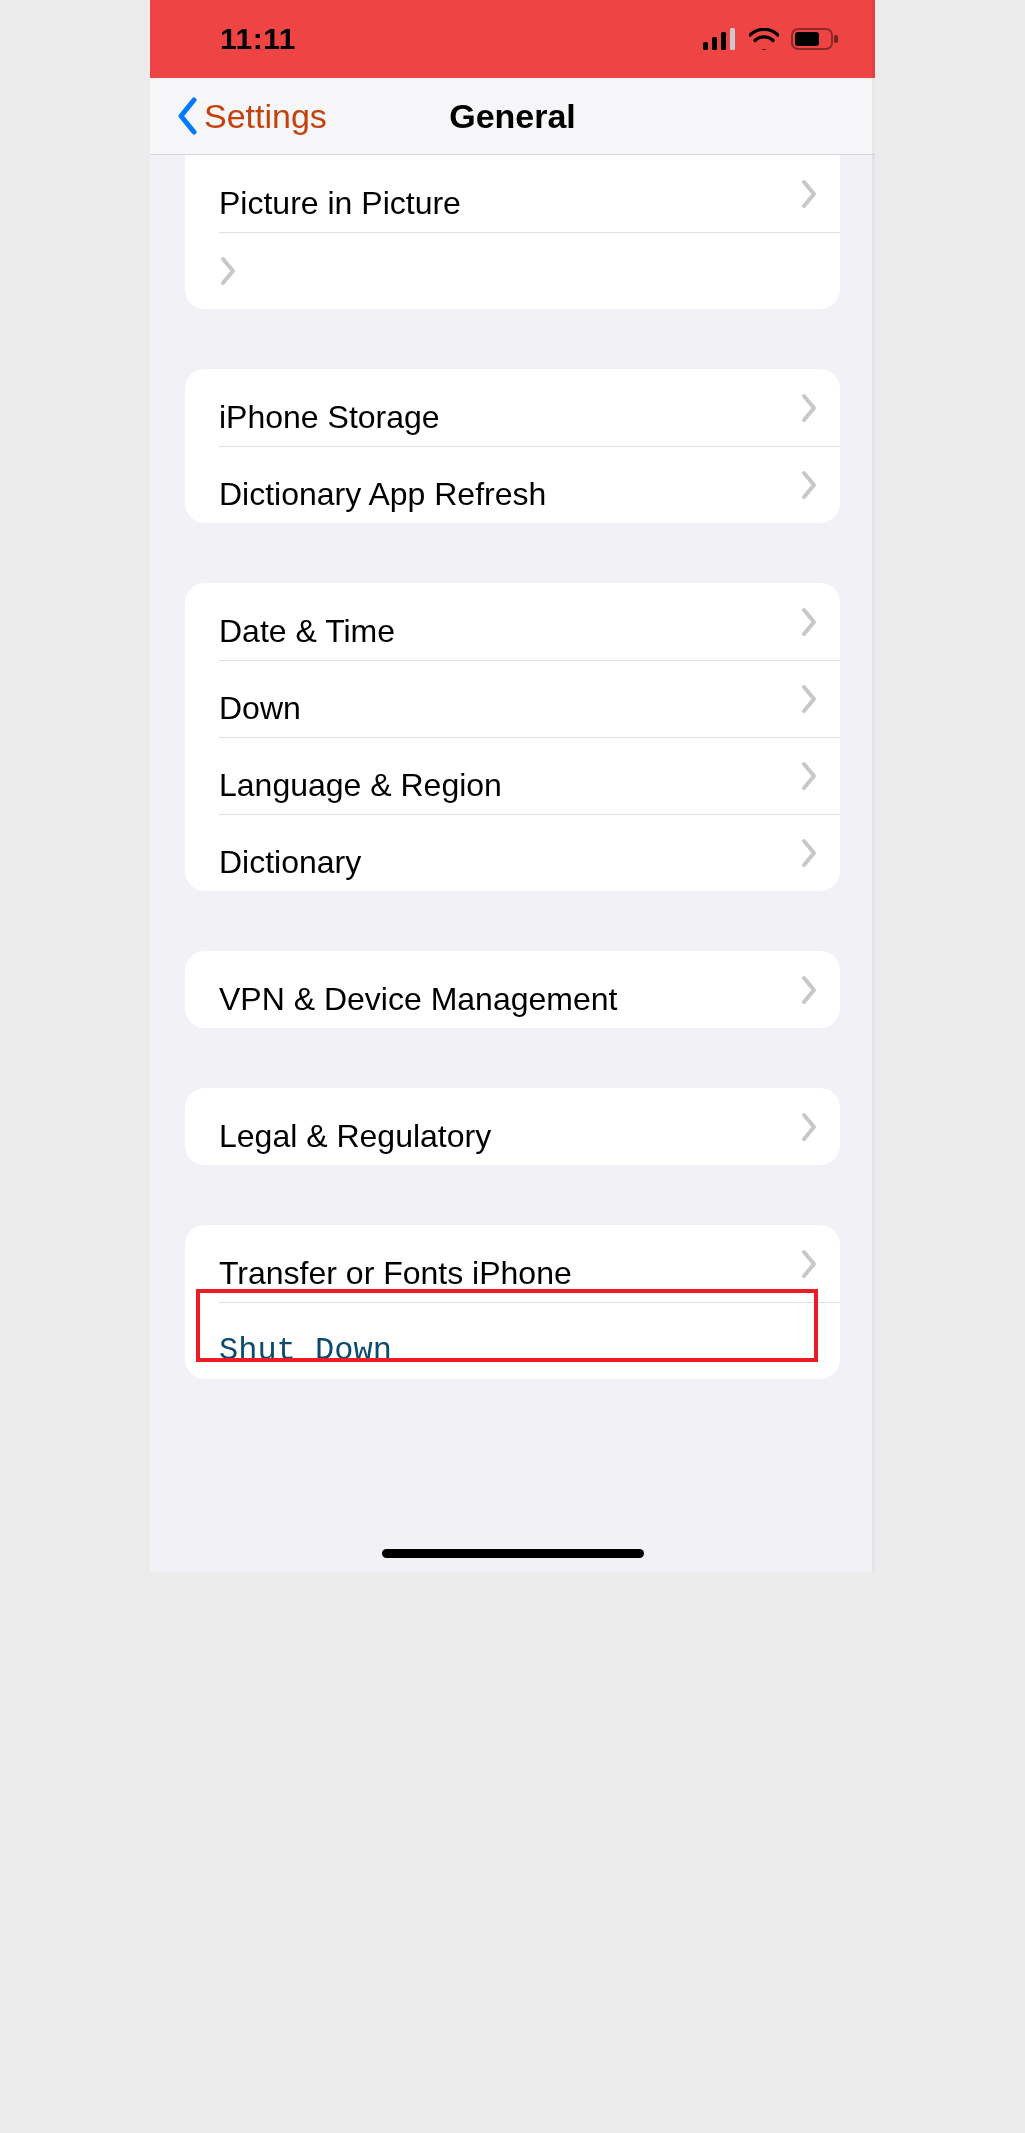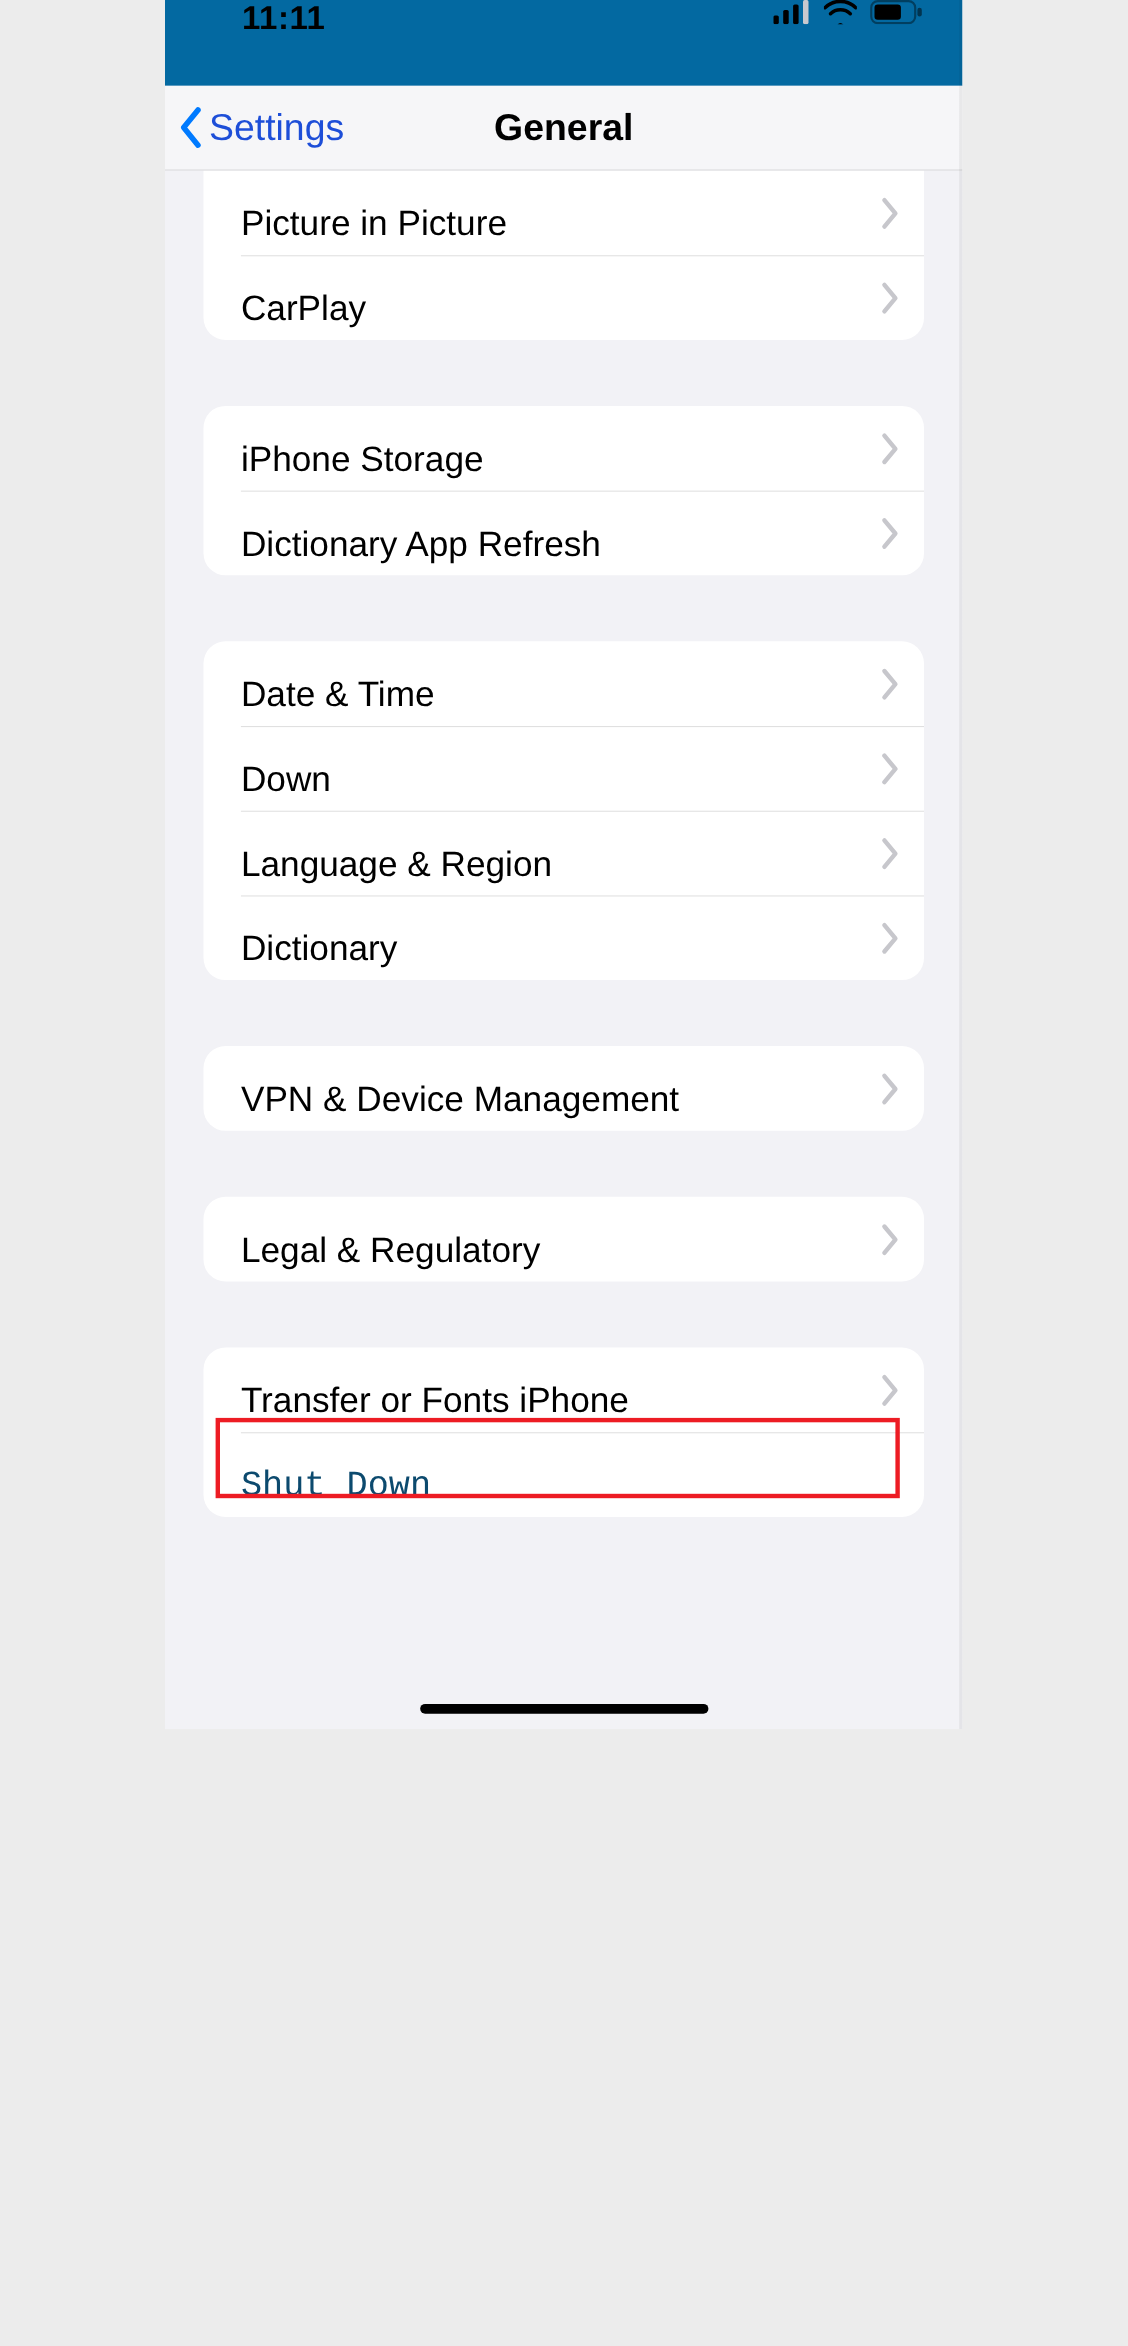--- a/index.html
+++ b/index.html
@@ -16,24 +16,24 @@
     .right-gutter {
       position: absolute;
       top: 0; right: 0; width: 3px; height: 100%;
       background: linear-gradient(to bottom, rgba(0,0,0,0.06), rgba(0,0,0,0.06));
     }
 
     
     .status-bar {
       height: 78px;
       display: flex;
-      align-items: flex-start;
+      align-items: center;
       justify-content: space-between;
       padding: 0 36px 0 70px;
-      background: #0369a1;
+      background: #ef4444;
     }
     .status-time {
       font-size: 30px;
       font-weight: 600;
       letter-spacing: 0.5px;
     }
     .status-right {
       display: flex;
       align-items: center;
       gap: 12px;
@@ -44,25 +44,25 @@
     .nav-bar {
       height: 77px;
       background: #f6f6f8;
       border-bottom: 1px solid rgba(0,0,0,0.12);
       position: relative;
       display: flex;
       align-items: center;
     }
     .nav-back {
       position: absolute;
-      left: 12px;
+      left: 26px;
       display: flex;
       align-items: center;
       gap: 4px;
-      color: #1d4ed8;
+      color: #c2410c;
       font-size: 34px;
       font-weight: 400;
     }
     .nav-back svg { display: block; }
     .nav-title {
       margin: 0 auto;
       font-size: 34px;
       font-weight: 600;
     }
 
@@ -192,21 +192,20 @@
     <div class="content">
 
       <div class="group first" style="margin-top:0;">
         <div class="row">
           <div class="row-label">Picture in Picture</div>
           <svg class="chevron" viewBox="0 0 18 30">
               <path d="M4 3 L14 15 L4 27"></path>
             </svg>
         </div>
         <div class="row">
-          <div class="row-label">CarPlay</div>
           <svg class="chevron" viewBox="0 0 18 30">
               <path d="M4 3 L14 15 L4 27"></path>
             </svg>
         </div>
       </div>
 
       <div class="group">
         <div class="row">
           <div class="row-label">iPhone Storage</div>
           <svg class="chevron" viewBox="0 0 18 30">

